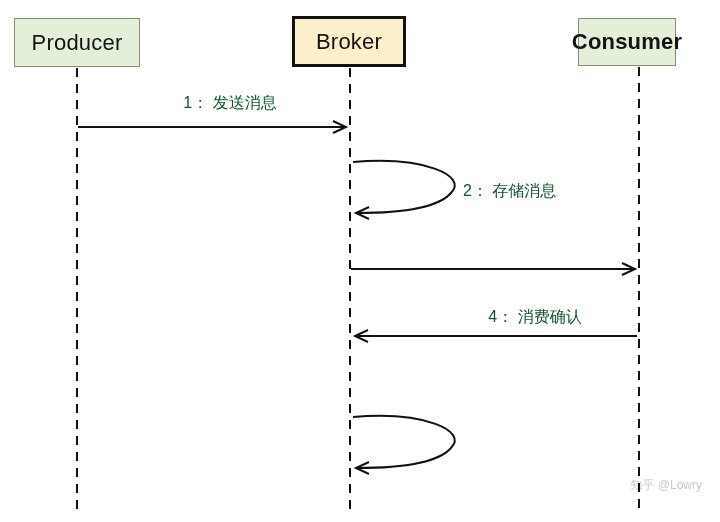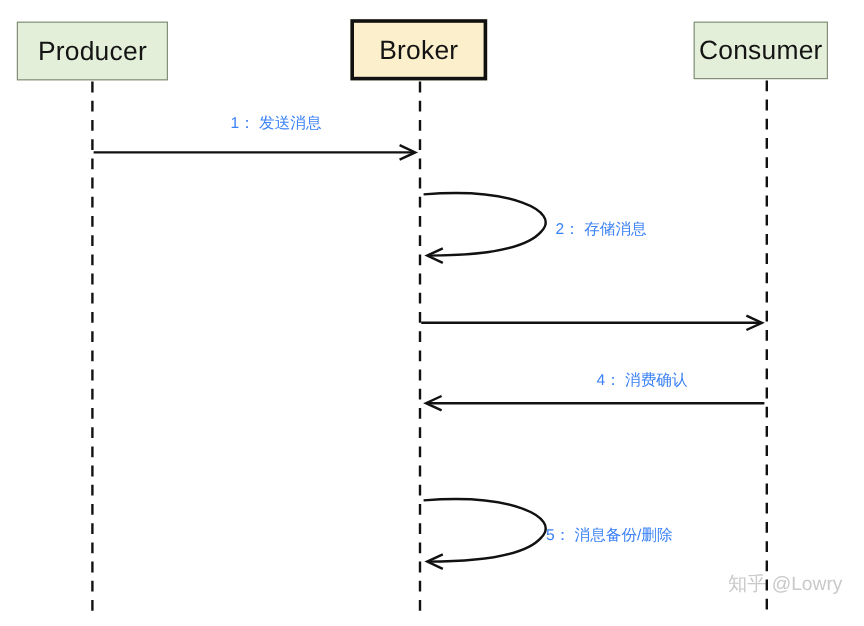--- a/index.html
+++ b/index.html
@@ -28,42 +28,42 @@
   .actor-green {
     background: #e3efd9;
     border: 1px solid #84907a;
   }
   .actor-yellow {
     background: #fcefcb;
     border: 3px solid #111111;
   }
   #box-producer { left: 14px; top: 18px; width: 126px; height: 49px; }
   #box-broker   { left: 292px; top: 16px; width: 114px; height: 51px; }
-  #box-consumer { left: 578px; top: 18px; width: 112px; height: 48px; }
+  #box-consumer { left: 578px; top: 18px; width: 98px; height: 48px; font-weight: bold; }
 
   .msg-label {
     position: absolute;
-    font-size: 13px;
-    color: #3b82f6;
+    font-size: 16px;
+    color: #14532d;
     white-space: nowrap;
   }
   .msg-centered { transform: translate(-50%, -50%); }
   .msg-left     { transform: translate(0, -50%); text-align: center; }
 
   #lbl-msg1 { left: 230px; top: 103px; }
   #lbl-msg2 { left: 463px; top: 191px; }
   #lbl-msg3 { left: 503px; top: 250px; }
   #lbl-msg4 { left: 502px; top: 317px; margin-left: 33px; }
   #lbl-msg5 { left: 455px; top: 446px; }
 
   .watermark {
     position: absolute;
     right: 18px;
     top: 477px;
-    font-size: 16px;
+    font-size: 12px;
     color: #c9c9c9;
     white-space: nowrap;
   }
   svg.overlay {
     position: absolute;
     left: 0;
     top: 0;
   }
 </style>
 </head>
@@ -107,15 +107,14 @@
     <span>Consumer</span>
   </div>
 
   <div id="lbl-msg1" class="msg-label msg-centered">1： 发送消息</div>
 
   <div id="lbl-msg2" class="msg-label msg-left">2： 存储消息</div>
 
 
   <div id="lbl-msg4" class="msg-label msg-centered">4： 消费确认</div>
 
-  <div id="lbl-msg5" class="msg-label msg-left">5： 消息备份/删除</div>
 
 </div>
 
 </body></html>

